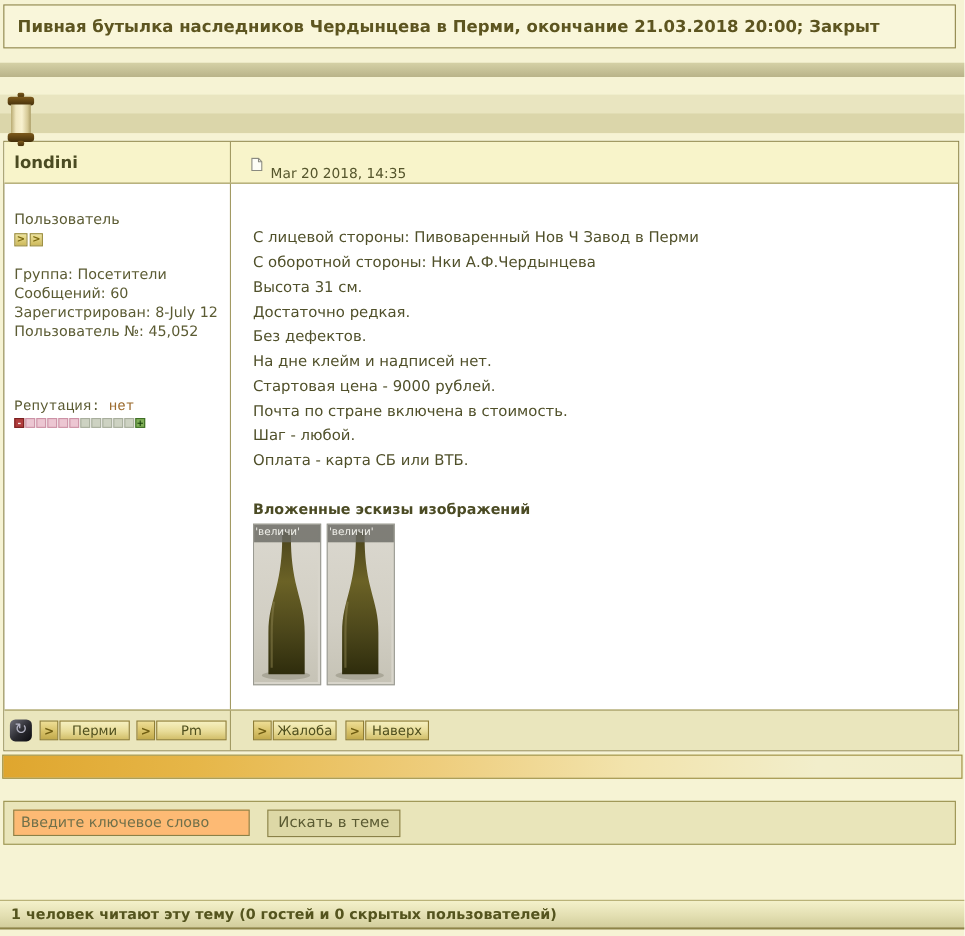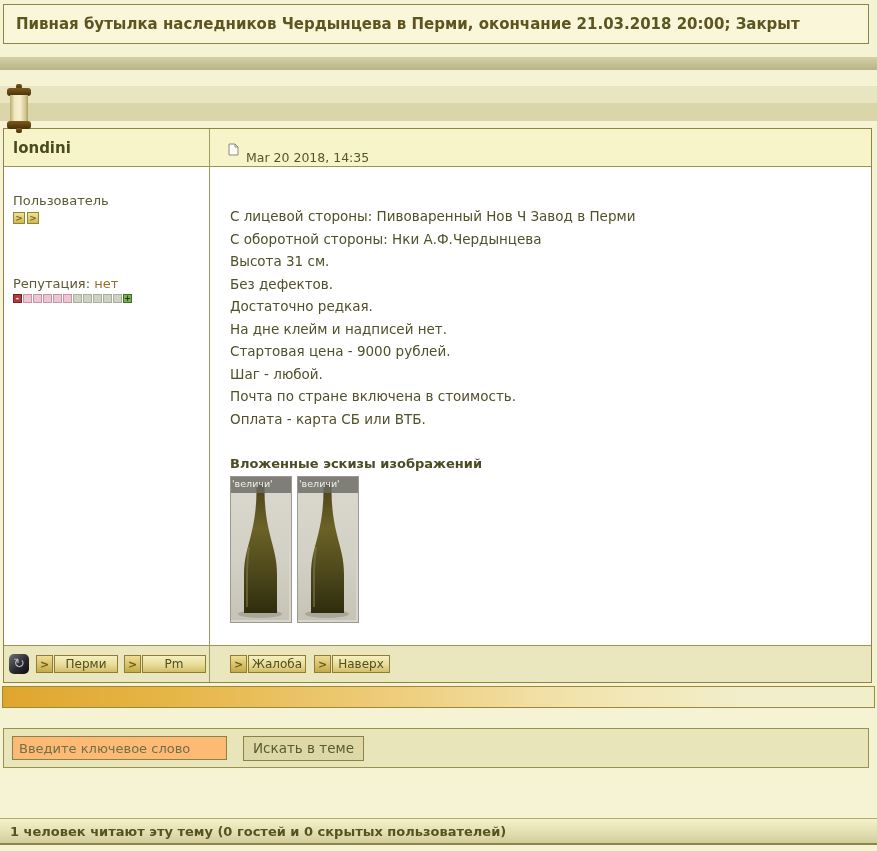--- a/index.html
+++ b/index.html
@@ -36,21 +36,21 @@
   .date { font-size:12.5px; color:#55552c;margin-top:19px; }
 
   
   .user-cell { padding:26px 0 0 9px; font-size:13px; color:#5b5b33; }
   .user-title { margin-bottom:4px; }
   .pips { display:flex; gap:2px; margin-bottom:18px; }
   .pip { width:12px; height:12px; box-sizing:border-box; border:1px solid #95852f;
     background:linear-gradient(180deg,#eee39a,#cdb95c); color:#7a680f; font-size:9px; font-weight:bold;
     display:flex; align-items:center; justify-content:center; line-height:1; }
   .detail-line { line-height:17px; }
-  .rep-line { margin-top:52px; }
+  .rep-line { margin-top:52px;font-family:Liberation Mono, monospace; }
   .rep-val { color:#9c6b2f; }
   .rep-squares { margin-top:3px; display:flex; gap:1px; }
   .sq { width:9px; height:9px; box-sizing:border-box; display:flex; align-items:center; justify-content:center;
     font-size:8px; line-height:1; font-weight:bold; }
   .sq-minus { background:#b03c3c; border:1px solid #7a2020; color:#f4e8e8; }
   .sq-pink  { background:#ecc6d2; border:1px solid #cc92a6; color:transparent; }
   .sq-gray  { background:#cdd2c2; border:1px solid #a8ae9d; color:transparent; }
   .sq-plus  { background:#7fae57; border:1px solid #3f6e26; color:#17400c; }
 
   
@@ -151,20 +151,26 @@
       </div>
     </div>
 
     <div class="row row-body">
       <div class="cell-left user-cell">
         <div class="user-title">Пользователь</div>
         <div class="pips">
           <span class="pip">&gt;</span>
           <span class="pip">&gt;</span>
         </div>
+        <div id="user-details">
+            <div class="detail-line">Группа: Посетители</div>
+            <div class="detail-line">Сообщений: 60</div>
+            <div class="detail-line">Зарегистрирован: 8-July 12</div>
+            <div class="detail-line">Пользователь №: 45,052</div>
+          </div>
         <div class="rep-line">
           <span>Репутация:</span>
           <span class="rep-val">нет</span>
         </div>
         <div id="rep-squares" class="rep-squares">
             <span class="sq sq-minus">-</span>
             <span class="sq sq-pink"></span>
             <span class="sq sq-pink"></span>
             <span class="sq sq-pink"></span>
             <span class="sq sq-pink"></span>
@@ -176,26 +182,26 @@
             <span class="sq sq-gray"></span>
             <span class="sq sq-plus">+</span>
           </div>
       </div>
 
       <div class="cell-right post-cell">
         <div id="post-lines">
             <div class="post-line">С лицевой стороны: Пивоваренный Нов Ч Завод в Перми</div>
             <div class="post-line">С оборотной стороны: Нки А.Ф.Чердынцева</div>
             <div class="post-line">Высота 31 см.</div>
+            <div class="post-line">Достаточно редкая.</div>
             <div class="post-line">Без дефектов.</div>
-            <div class="post-line">Достаточно редкая.</div>
             <div class="post-line">На дне клейм и надписей нет.</div>
             <div class="post-line">Стартовая цена - 9000 рублей.</div>
+            <div class="post-line">Почта по стране включена в стоимость.</div>
             <div class="post-line">Шаг - любой.</div>
-            <div class="post-line">Почта по стране включена в стоимость.</div>
             <div class="post-line">Оплата - карта СБ или ВТБ.</div>
           </div>
         <div class="attach-title">Вложенные эскизы изображений</div>
         <div class="thumbs">
           <div class="thumb">
             <svg width="58" height="143" viewBox="0 0 58 143">
               <defs>
                 <linearGradient id="bg1" x1="0" y1="0" x2="0" y2="1">
                   <stop offset="0" stop-color="#dbd8cf"></stop>
                     <stop offset="0.6" stop-color="#d2cfc4"></stop>

